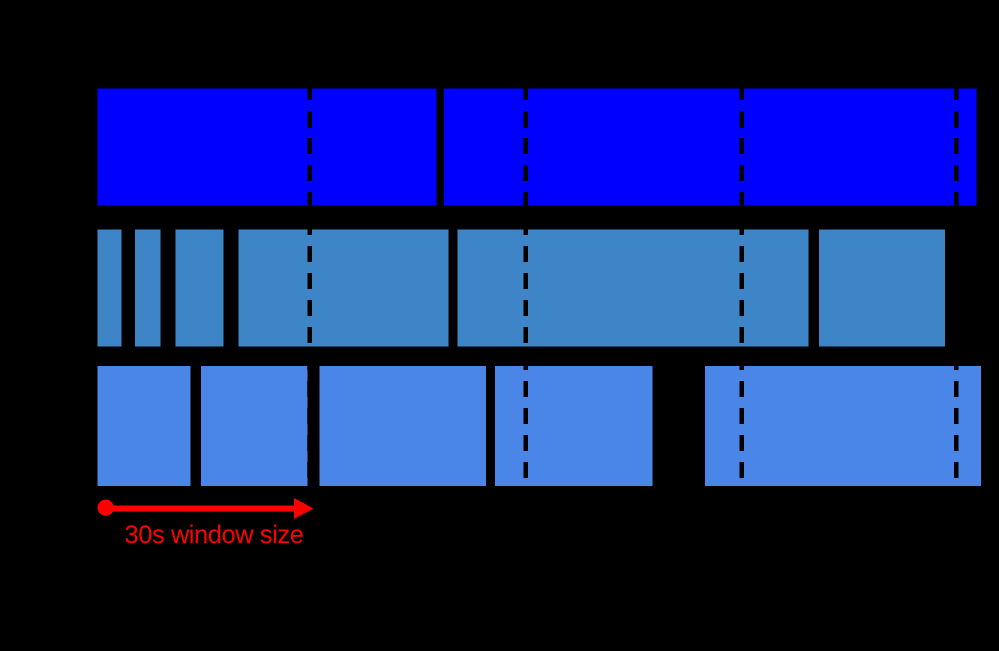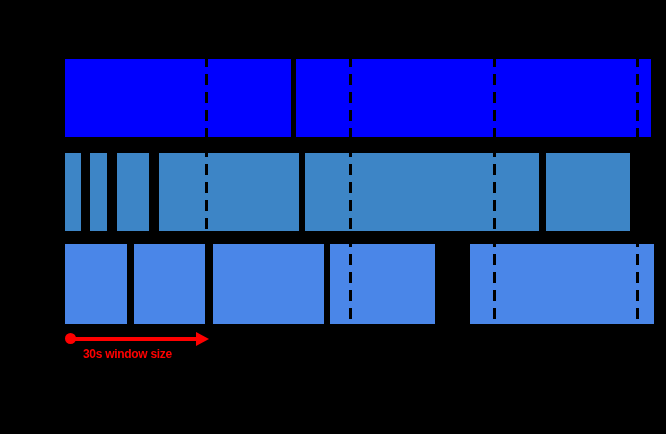--- a/index.html
+++ b/index.html
@@ -3,21 +3,21 @@
 <meta charset="utf-8">
 <style>
   html,body{margin:0;padding:0;background:#000;}
   body{width:666px;height:434px;overflow:hidden;font-family:"Liberation Sans",sans-serif;}
   .stage{position:relative;width:666px;height:434px;background:#000;}
   .bar{position:absolute;z-index:1;}
   .boundary{position:absolute;z-index:2;}
   .measure-dot{position:absolute;z-index:3;border-radius:50%;}
   .measure-shaft{position:absolute;z-index:3;}
   .measure-head{position:absolute;z-index:3;width:0;height:0;}
-  .measure-label{position:absolute;z-index:3;font-weight:bold;font-size:12px;letter-spacing:-0.3px;white-space:nowrap;}
+  .measure-label{position:absolute;z-index:3;font-weight:normal;font-size:17px;letter-spacing:-0.3px;white-space:nowrap;}
 </style>
 </head>
 <body>
 
 <div class="stage" style="background: rgb(0, 0, 0);">
   <div id="bars-layer">
       <div class="bar" style="left: 65px; top: 59px; width: 226px; height: 78px; background: rgb(0, 0, 255);"></div>
       <div class="bar" style="left: 296px; top: 59px; width: 355px; height: 78px; background: rgb(0, 0, 255);"></div>
       <div class="bar" style="left: 65px; top: 153px; width: 16px; height: 78px; background: rgb(61, 133, 198);"></div>
       <div class="bar" style="left: 90px; top: 153px; width: 17px; height: 78px; background: rgb(61, 133, 198);"></div>

